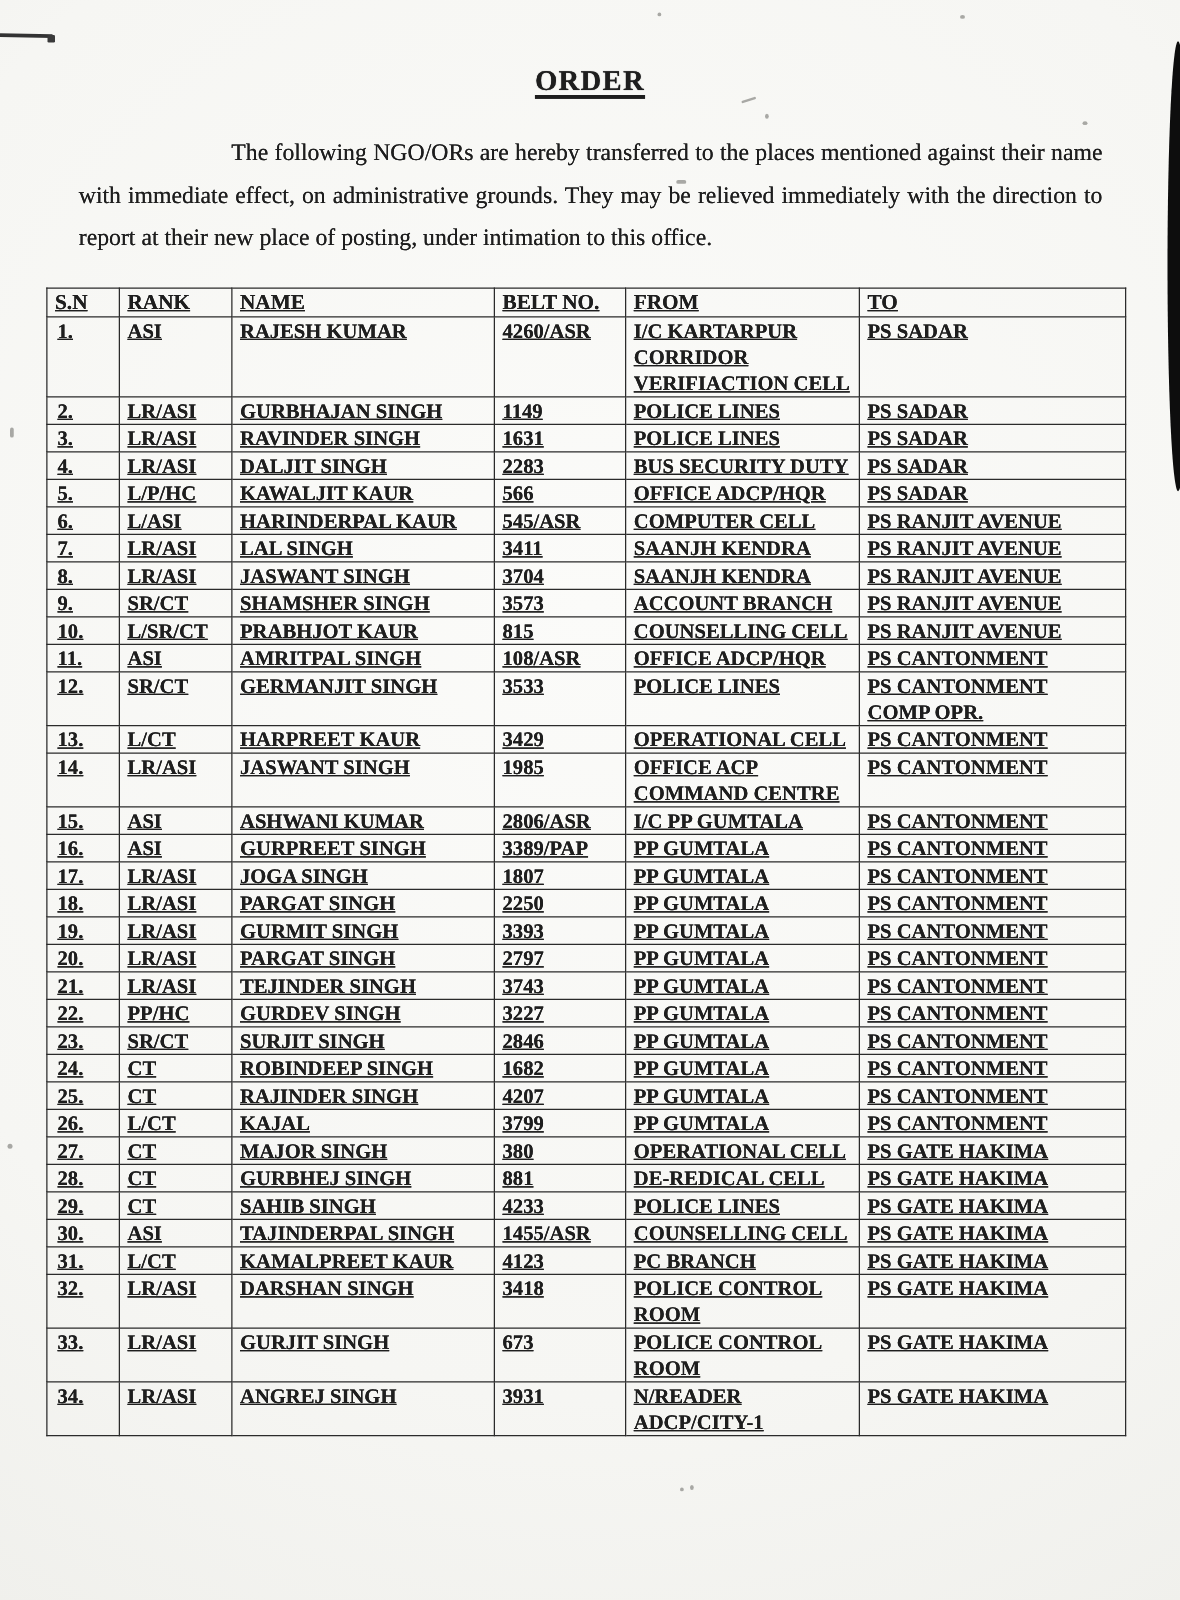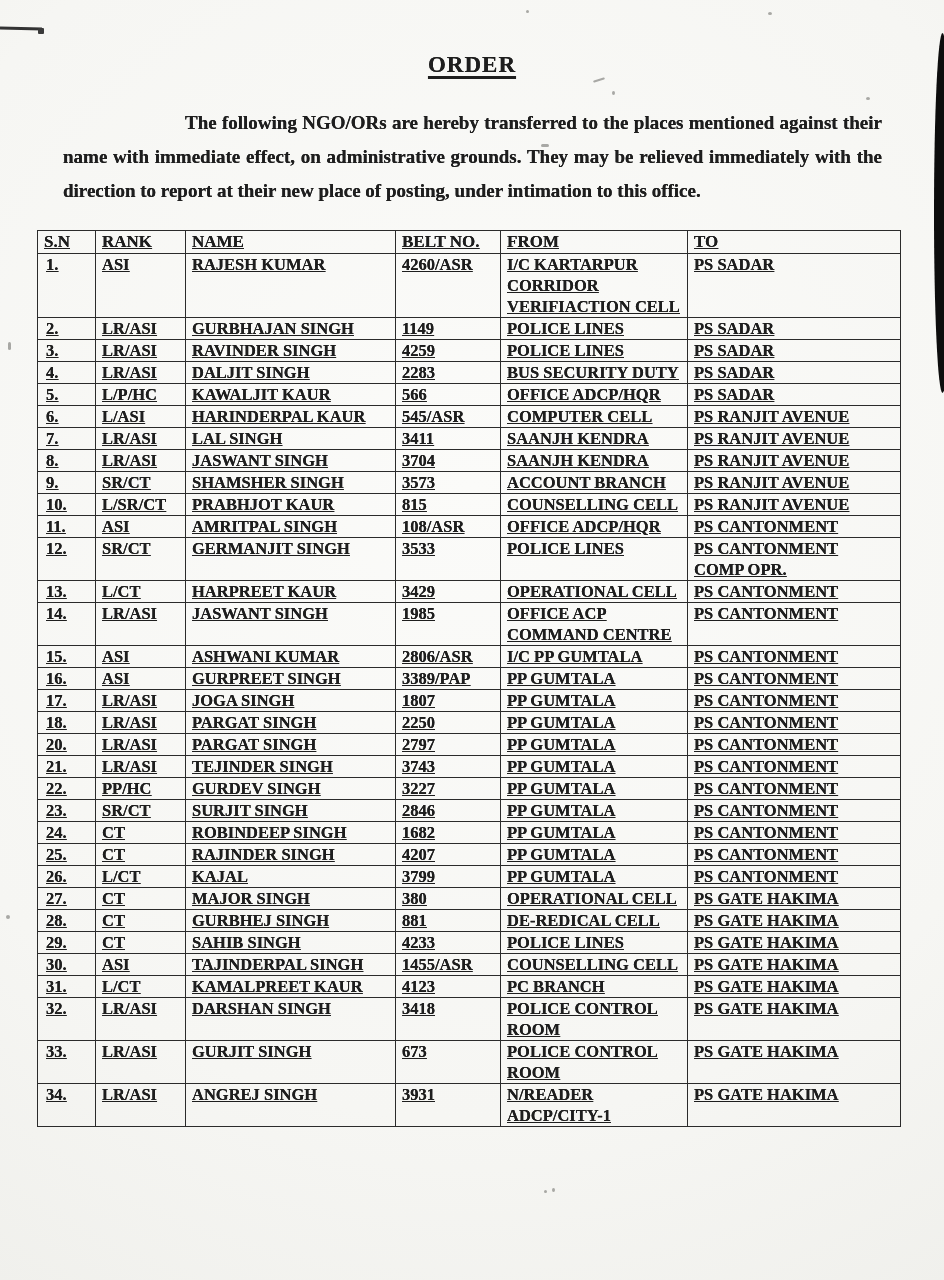--- a/index.html
+++ b/index.html
@@ -53,21 +53,21 @@
   }
   .doc-title span {
     text-decoration: underline;
     text-decoration-thickness: 2.5px;
     text-underline-offset: 4px;
   }
   .doc-paragraph {
     margin: 28px 62px 0 63px;
     font-size: 19px;
     line-height: 34px;
-    font-weight: 700;
+    font-weight: 400;
     text-align: justify;
     text-indent: 122px;
     text-shadow: 0 0 0.5px #1f1f1f;
   }
 
   
   table.transfer-table {
     margin: 22px 0 0 37px;
     width: 863px;
     border-collapse: collapse;
@@ -161,21 +161,21 @@
           <td>LR/ASI</td>
           <td>GURBHAJAN SINGH</td>
           <td>1149</td>
           <td>POLICE LINES</td>
           <td>PS SADAR</td>
         </tr>
         <tr>
           <td>3.</td>
           <td>LR/ASI</td>
           <td>RAVINDER SINGH</td>
-          <td>4259</td>
+          <td>1631</td>
           <td>POLICE LINES</td>
           <td>PS SADAR</td>
         </tr>
         <tr>
           <td>4.</td>
           <td>LR/ASI</td>
           <td>DALJIT SINGH</td>
           <td>2283</td>
           <td>BUS SECURITY DUTY</td>
           <td>PS SADAR</td>
@@ -288,20 +288,28 @@
         </tr>
         <tr>
           <td>18.</td>
           <td>LR/ASI</td>
           <td>PARGAT SINGH</td>
           <td>2250</td>
           <td>PP GUMTALA</td>
           <td>PS CANTONMENT</td>
         </tr>
         <tr>
+          <td>19.</td>
+          <td>LR/ASI</td>
+          <td>GURMIT SINGH</td>
+          <td>3393</td>
+          <td>PP GUMTALA</td>
+          <td>PS CANTONMENT</td>
+        </tr>
+        <tr>
           <td>20.</td>
           <td>LR/ASI</td>
           <td>PARGAT SINGH</td>
           <td>2797</td>
           <td>PP GUMTALA</td>
           <td>PS CANTONMENT</td>
         </tr>
         <tr>
           <td>21.</td>
           <td>LR/ASI</td>

